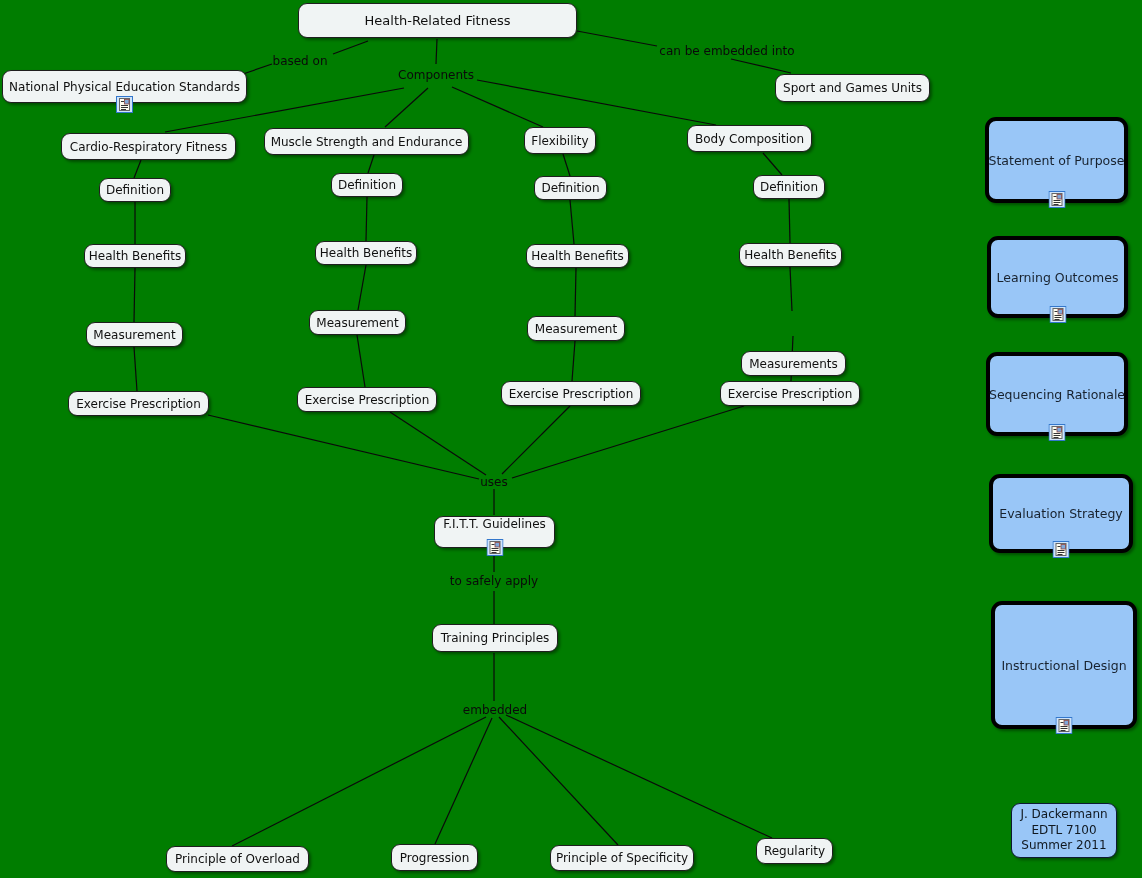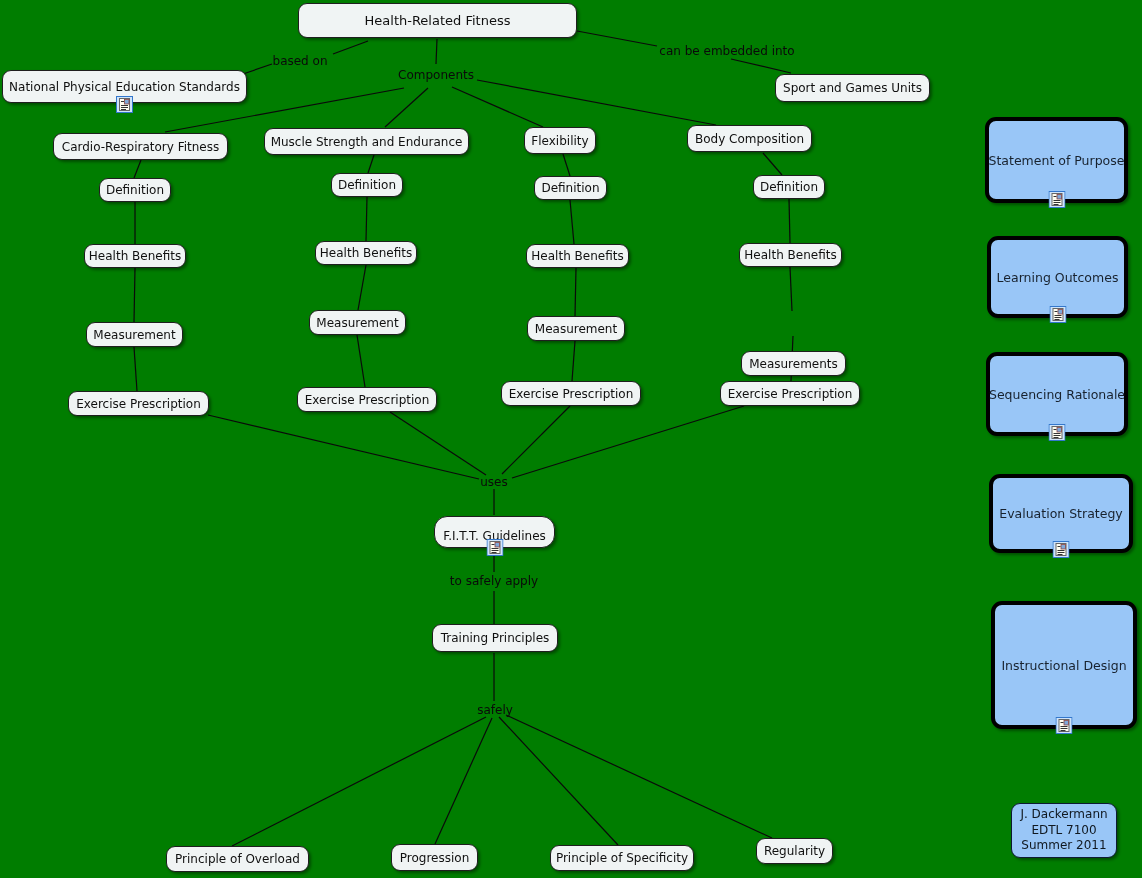--- a/index.html
+++ b/index.html
@@ -47,21 +47,21 @@
     font-size:12px;color:#101820;line-height:1.3;
     box-shadow:2px 2px 3px rgba(0,0,0,0.38);
     box-sizing:border-box;
   }
   .res-icon{
     position:absolute;width:17px;height:17px;
     left:50%;bottom:-9px;transform:translateX(-50%);
     cursor:pointer;
   }
   .res-icon.free{position:absolute;transform:none;left:auto;bottom:auto;}
-  .fitt-box{flex-direction:column;justify-content:flex-start;padding-top:12px;border-radius:13px;}
+  .fitt-box{flex-direction:column;justify-content:flex-start;padding-top:0;}
 </style>
 </head>
 <body>
 
 <div id="canvas" style="background: rgb(0, 125, 0);">
 
   <svg id="wires">
     <line x1="368" y1="41" x2="333" y2="54"></line>
     <line x1="272" y1="64" x2="243" y2="74"></line>
     <line x1="437" y1="39" x2="436" y2="64"></line>
@@ -117,21 +117,21 @@
       <rect x="5" y="13" width="5" height="1" fill="#333"></rect>
     </svg>
   </span>
 
   <div class="label" style="left:436px;top:75px;">Components</div>
 
   <div class="label" style="left:727px;top:51px;">can be embedded into</div>
 
   <div class="concept" style="left:775px;top:74px;width:155px;height:28px;">Sport and Games Units</div>
 
-  <div class="concept" style="left:53px;top:133px;width:175px;height:27px;">Cardio-Respiratory Fitness</div>
+  <div class="concept" style="left:61px;top:133px;width:175px;height:27px;">Cardio-Respiratory Fitness</div>
   <div class="concept" style="left:264px;top:128px;width:205px;height:27px;">Muscle Strength and Endurance</div>
   <div class="concept" style="left:524px;top:127px;width:72px;height:27px;">Flexibility</div>
   <div class="concept" style="left:687px;top:125px;width:125px;height:27px;">Body Composition</div>
 
   <div class="concept" style="left:99px;top:178px;width:72px;height:24px;">Definition</div>
   <div class="concept" style="left:84px;top:244px;width:102px;height:24px;">Health Benefits</div>
   <div class="concept" style="left:86px;top:322px;width:97px;height:25px;">Measurement</div>
   <div class="concept" style="left:68px;top:391px;width:141px;height:25px;">Exercise Prescription</div>
 
   <div class="concept" style="left:331px;top:173px;width:72px;height:24px;">Definition</div>
@@ -163,21 +163,21 @@
         <rect x="5" y="11" width="7" height="1" fill="#333"></rect>
         <rect x="5" y="13" width="5" height="1" fill="#333"></rect>
       </svg>
     </span>
   </div>
 
   <div class="label" style="left:494px;top:581px;">to safely apply</div>
 
   <div class="concept" style="left:432px;top:624px;width:126px;height:28px;">Training Principles</div>
 
-  <div class="label" style="left:495px;top:710px;">safely</div>
+  <div class="label" style="left:495px;top:710px;">embedded</div>
 
   <div class="concept" style="left:166px;top:846px;width:143px;height:26px;">Principle of Overload</div>
   <div class="concept" style="left:391px;top:844px;width:87px;height:27px;">Progression</div>
   <div class="concept" style="left:550px;top:845px;width:144px;height:26px;">Principle of Specificity</div>
   <div class="concept" style="left:756px;top:838px;width:77px;height:26px;">Regularity</div>
 
   <div class="resource" style="left:985px;top:117px;width:143px;height:86px;">
     <span>Statement of Purpose</span>
     <span class="res-icon">
       <svg width="17" height="17" viewBox="0 0 17 17">

